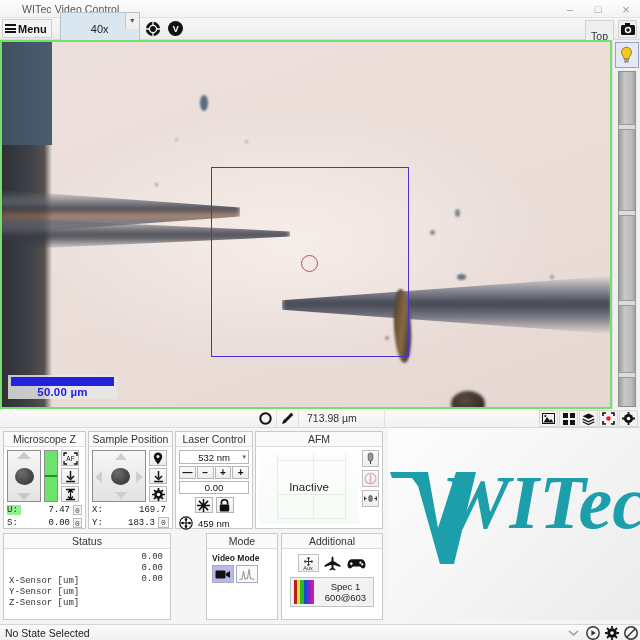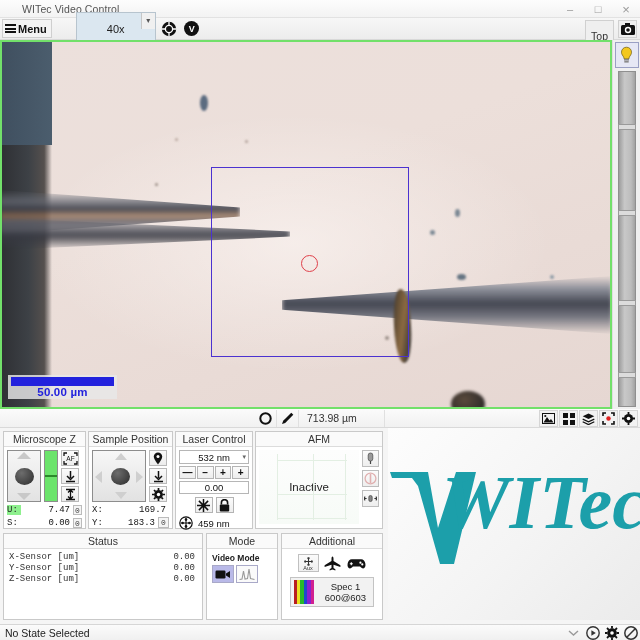--- a/index.html
+++ b/index.html
@@ -74,21 +74,21 @@
   .hamburger {
     display: inline-block;
     width: 11px; height: 9px;
     margin-right: 2px;
     background:
       linear-gradient(#111,#111) 0 0/100% 2px no-repeat,
       linear-gradient(#111,#111) 0 3.5px/100% 2px no-repeat,
       linear-gradient(#111,#111) 0 7px/100% 2px no-repeat;
   }
   .objective-select {
-    margin-left: 24px;
+    margin-left: 8px;
     width: 80px; height: 34px;
     background: #dbe7f0;
     border: 1px solid #b7c4ce;
     display: flex; align-items: center; justify-content: center;
     font-size: 11px; color: #222;
     position: relative;
   }
   .objective-arrow {
     position: absolute; right: 0; top: 0;
     width: 14px; height: 16px;
@@ -448,24 +448,24 @@
   .afm-area .gl { position:absolute; background:#e3efe3; }
   .afm-btns { display:flex; flex-direction:column; gap:3px; }
   .afm-btns .b {
     width: 17px; height: 17px;
     background: linear-gradient(#fbfbfb,#eeeeee);
     border: 1px solid #bdbdbd;
     display:flex;align-items:center;justify-content:center;
   }
 
   
-  #g-status { left: 3px; top: 105px; width: 200px; height: 87px; }
+  #g-status { left: 3px; top: 105px; width: 168px; height: 87px; }
   .st-tbl { font-family:"Liberation Mono", monospace; font-size: 9px; color:#333; }
   .st-row { display:flex; height: 11px; line-height:11px; }
-  .st-row .n { width: 115px; padding-left:2px; }
+  .st-row .n { width: 115px; padding-left:2px;margin-top:24px; }
   .st-row .v { flex:1 1 auto; text-align:right; padding-right:4px; }
 
   
   #g-mode { left: 206px; top: 105px; width: 72px; height: 87px; }
   .mode-lbl { font-size: 8.5px; font-weight: bold; color:#222; margin: 1px 0 2px 2px; }
   .mode-btns { display:flex; gap:2px; margin-left:2px; }
   .mode-btns .b {
     width: 22px; height: 18px;
     border: 1px solid #a9a9c8;
     display:flex;align-items:center;justify-content:center;

